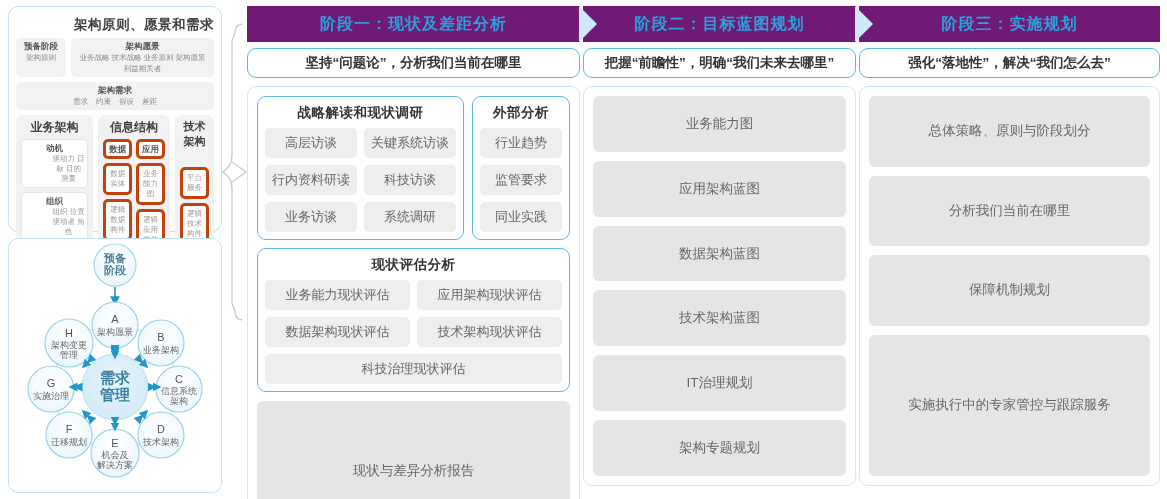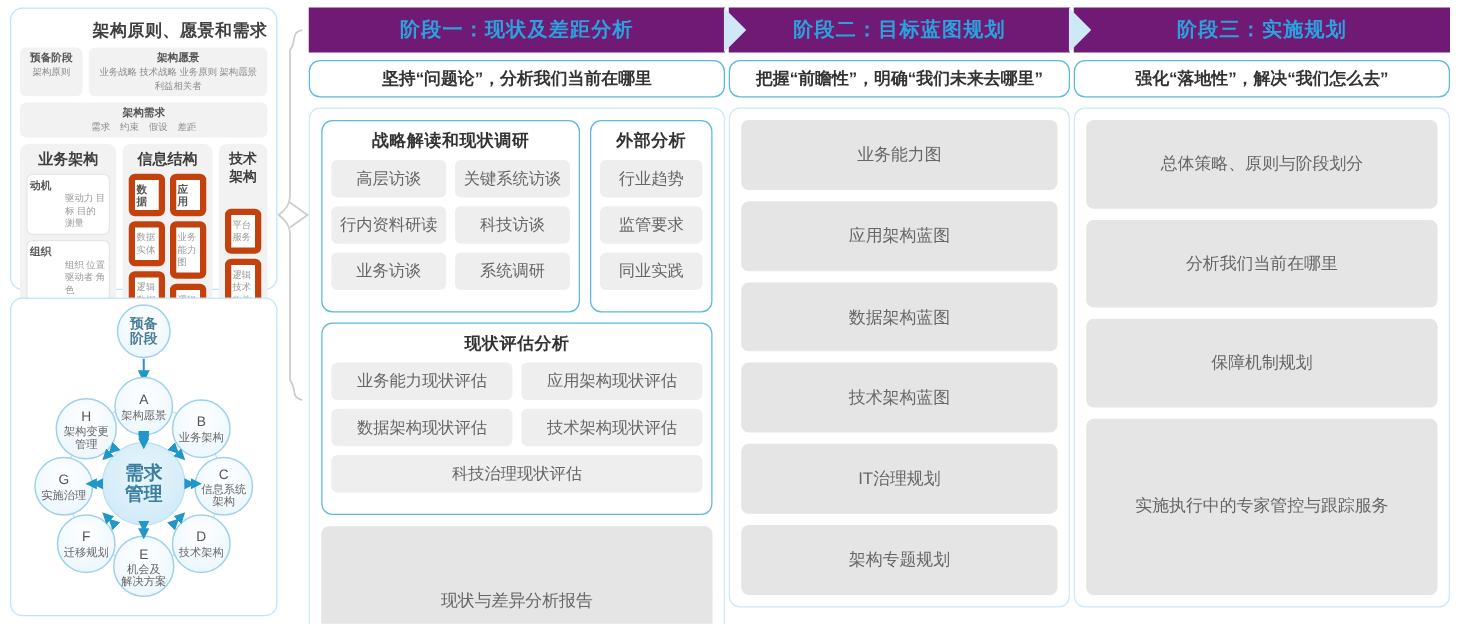--- a/index.html
+++ b/index.html
@@ -36,31 +36,31 @@
   .sect { background:#f2f2f2; border-radius:7px; padding:4px 5px; }
   .sect-title { text-align:center; font-weight:bold; font-size:12px; color:#3f3f3f; margin-bottom:3px; }
 
   .mid { display:flex; gap:5px; }
   .col-ba { width:84px; }
   .col-is { width:78px; }
   .col-ta { width:42px; }
 
   .subbox {
     background:#fff; border:1px solid #e6e6e6; border-radius:5px;
-    padding:3px 2px; text-align:left; margin-bottom:4px;
+    padding:3px 2px; text-align:center; margin-bottom:4px;
   }
   .subbox .h { font-weight:bold; font-size:8.5px; color:#555; display:block; line-height:11px; }
   .subbox .s { font-size:7.5px; color:#999; display:block; line-height:10px;margin-left:28px; }
 
   .isx { display:flex; gap:4px; }
   .isx > div { flex:1; }
 
   .tile {
-    background:#fff; border:5px solid #c2410c; border-radius:5px;
-    text-align:left; font-size:7.5px; color:#999; line-height:10px;
+    background:#fff; border:3px solid #c2410c; border-radius:5px;
+    text-align:center; font-size:7.5px; color:#999; line-height:10px;
     padding:3px 1px; margin-bottom:4px; min-height:24px;
     display:flex; align-items:center; justify-content:center;
   }
   .tile.bold { font-weight:bold; font-size:8.5px; color:#555; min-height:0; padding:2px 1px;}
 
   .bottom-row { display:flex; gap:5px; align-items:stretch; margin-top:4px; }
   .bl-label {
     width:40px; background:#f2f2f2; border-radius:6px;
     display:flex; align-items:center; justify-content:center; text-align:center;
     font-weight:bold; font-size:11px; color:#3f3f3f; line-height:13px;
@@ -106,21 +106,21 @@
   .inner-title {
     text-align:center; font-weight:bold; font-size:13.5px; color:#333;
     margin-bottom:6px; letter-spacing:.5px;
   }
   .chip {
     background:#eeeeee; border-radius:5px; color:#666;
     display:flex; align-items:center; justify-content:center;
     text-align:center; font-size:13px; line-height:16px;
   }
   .chip-row { display:flex; gap:7px; margin-bottom:7px; }
-  .chip-row:last-child { margin-bottom:10px; }
+  .chip-row:last-child { margin-bottom:0; }
   .chip-row > .chip { flex:1; height:30px; }
 
   .big-chip {
     background:#e5e5e5; border-radius:6px; color:#666;
     display:flex; align-items:center; justify-content:center;
     text-align:center; font-size:13.5px;
   }
 </style>
 </head>
 <body>

